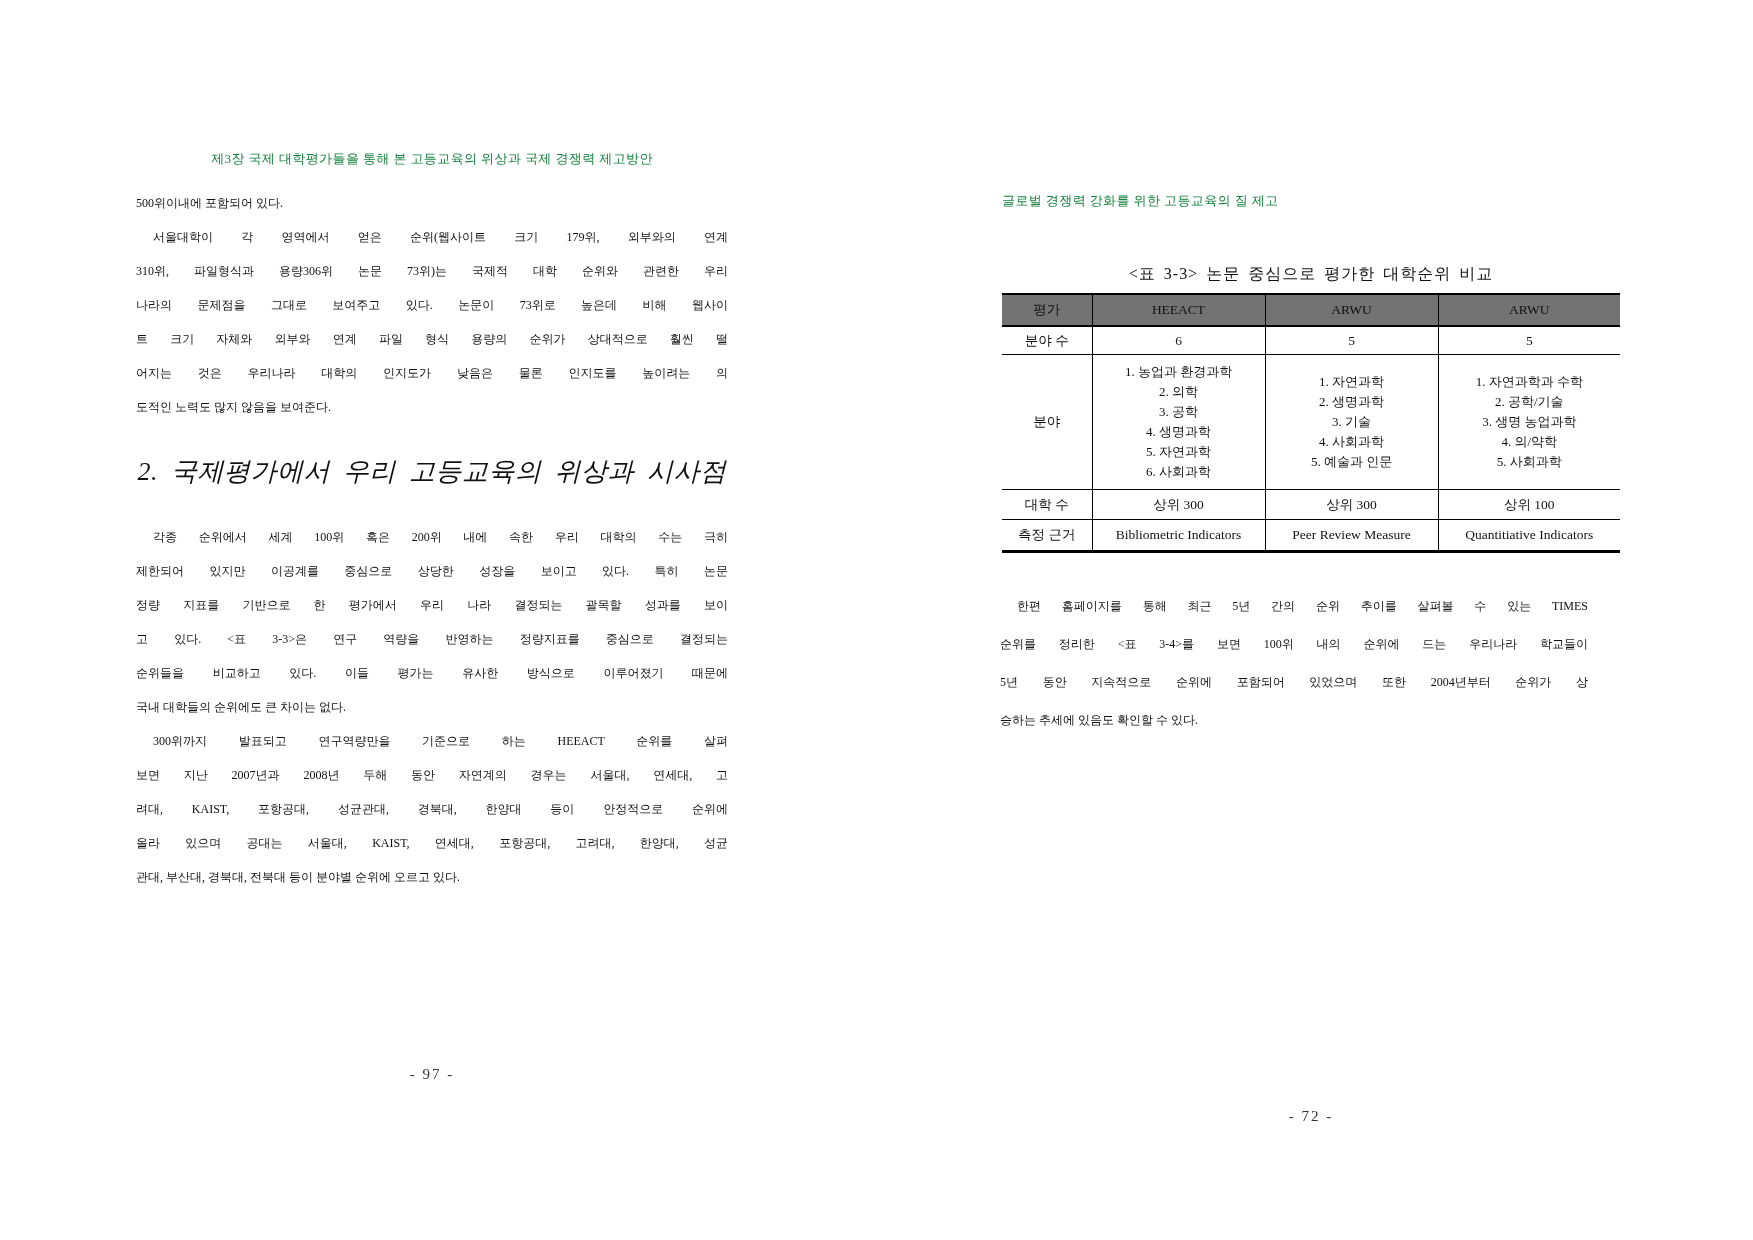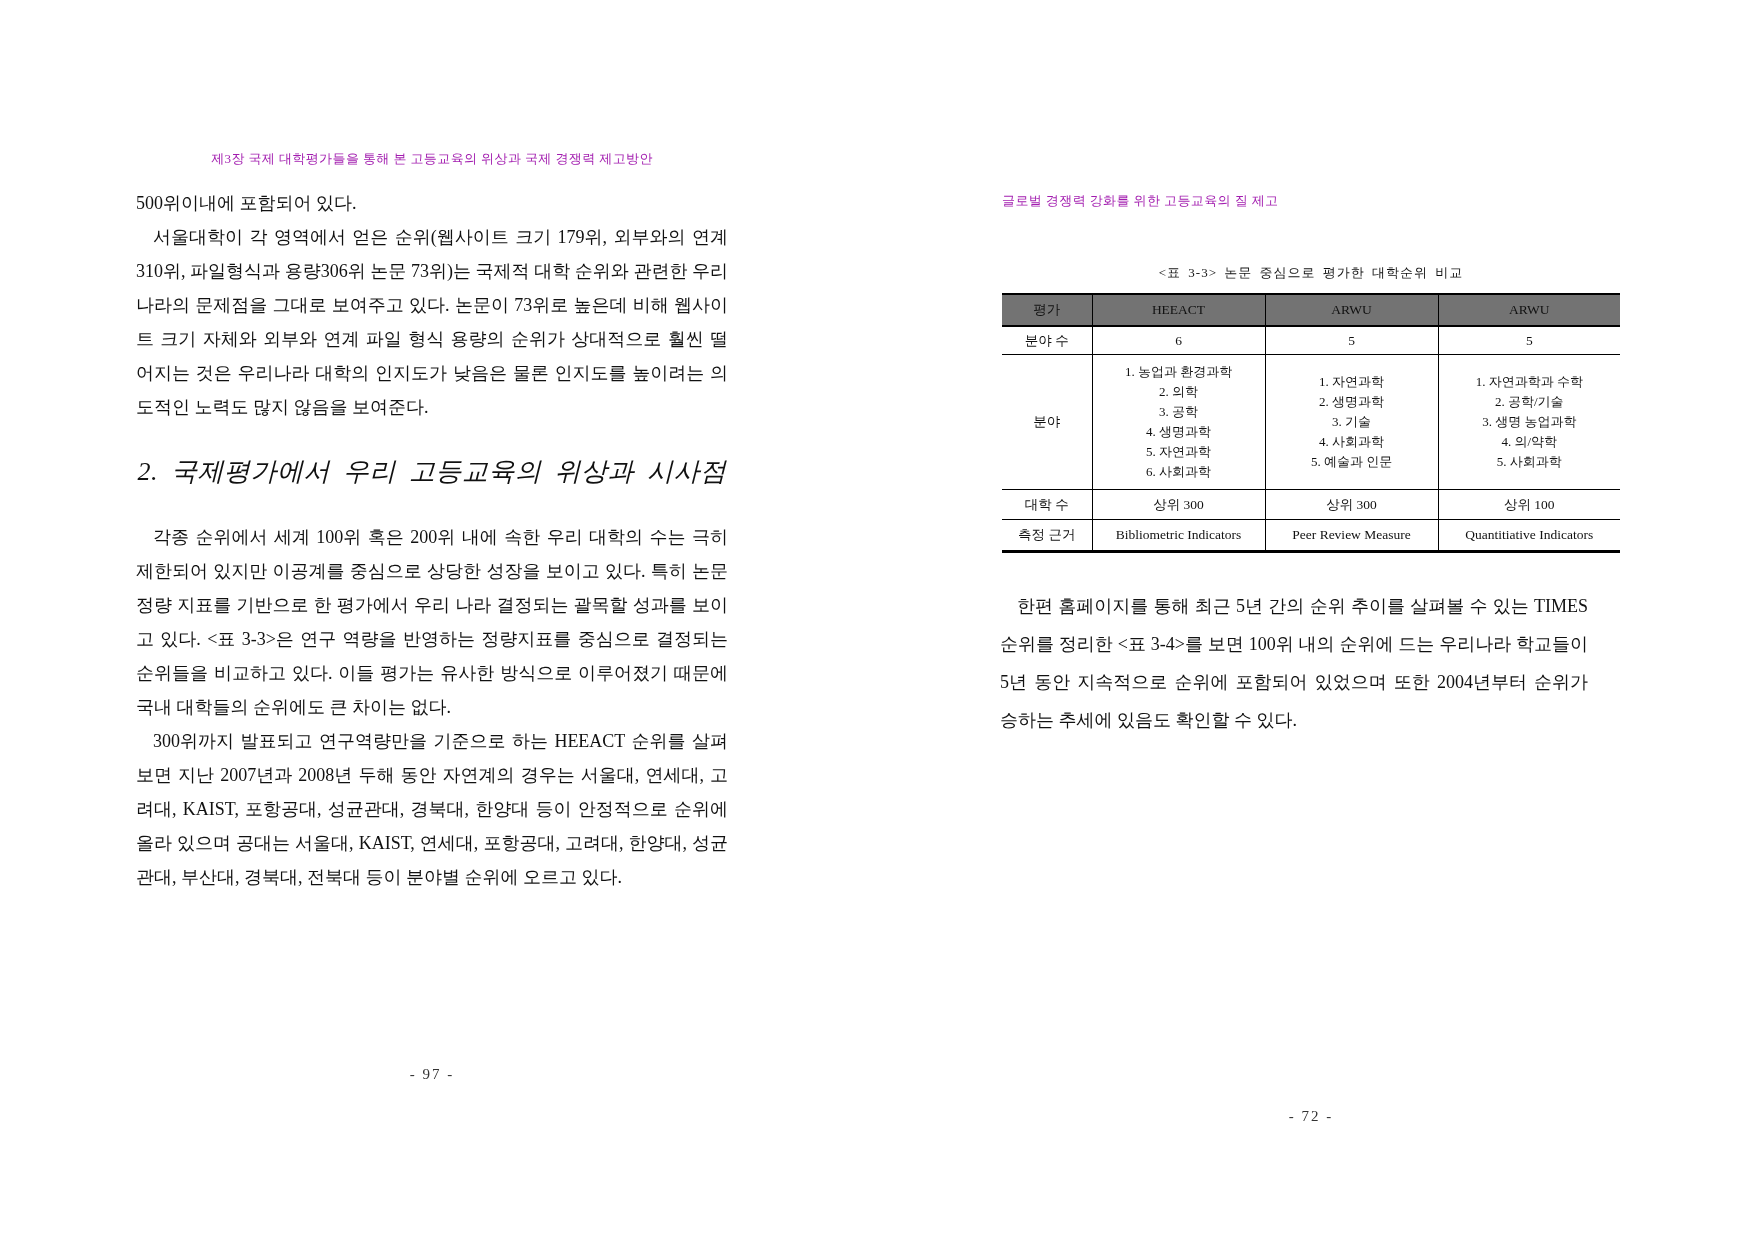--- a/index.html
+++ b/index.html
@@ -2,35 +2,35 @@
 <html><head>
 <meta charset="utf-8">
 <style>
   html,body{margin:0;padding:0;background:#ffffff;}
   .canvas{position:relative;width:1753px;height:1240px;background:#ffffff;overflow:hidden;
           font-family:"Liberation Serif","DejaVu Serif",serif;color:#111111;}
   .page{position:absolute;top:0;height:100%;}
   .page-left{left:136px;width:592px;}
   .page-right{left:1000px;width:622px;margin-top:42px;}
 
-  .running-head{position:absolute;top:150px;left:0;right:0;font-size:13px;color:#a21caf;
+  .running-head{position:absolute;top:150px;left:0;right:0;font-size:13px;color:#15803d;
                 text-align:center;letter-spacing:0.4px;white-space:nowrap;}
   .page-right .running-head{text-align:left;left:2px;}
 
   .block{position:absolute;left:0;right:0;}
-  .line{height:34px;line-height:34px;font-size:18px;text-align:justify;
+  .line{height:34px;line-height:34px;font-size:12px;text-align:justify;
         text-align-last:justify;overflow:hidden;}
   .line.end{text-align:left;text-align-last:left;}
   .line.indent{padding-left:17px;}
 
   .section-heading{position:absolute;left:0;right:0;top:452px;margin:0;font-weight:normal;
                    font-size:26px;line-height:40px;text-align:center;letter-spacing:0.5px;
                    word-spacing:6px;white-space:nowrap;font-style:italic;}
 
-  .table-title{position:absolute;top:222px;left:2px;width:618px;font-size:13px;
+  .table-title{position:absolute;top:222px;left:2px;width:618px;font-size:16px;
                text-align:center;letter-spacing:1px;word-spacing:3px;white-space:nowrap;}
 
   .cmp-table{position:absolute;top:251px;left:2px;width:618px;border-collapse:collapse;
              table-layout:fixed;border-top:2px solid #000;border-bottom:3px solid #000;}
   .cmp-table th,.cmp-table td{font-weight:normal;text-align:center;vertical-align:middle;
              font-size:13.5px;padding:0;}
   .cmp-table th+th,.cmp-table td+td{border-left:1px solid #000;}
   .cmp-table tr.thead th{background:#737373;border-bottom:2px solid #000;height:30px;}
   .cmp-table tr.r1 td{height:27px;border-bottom:1px solid #000;}
   .cmp-table tr.r2 td{height:134px;border-bottom:1px solid #000;}

